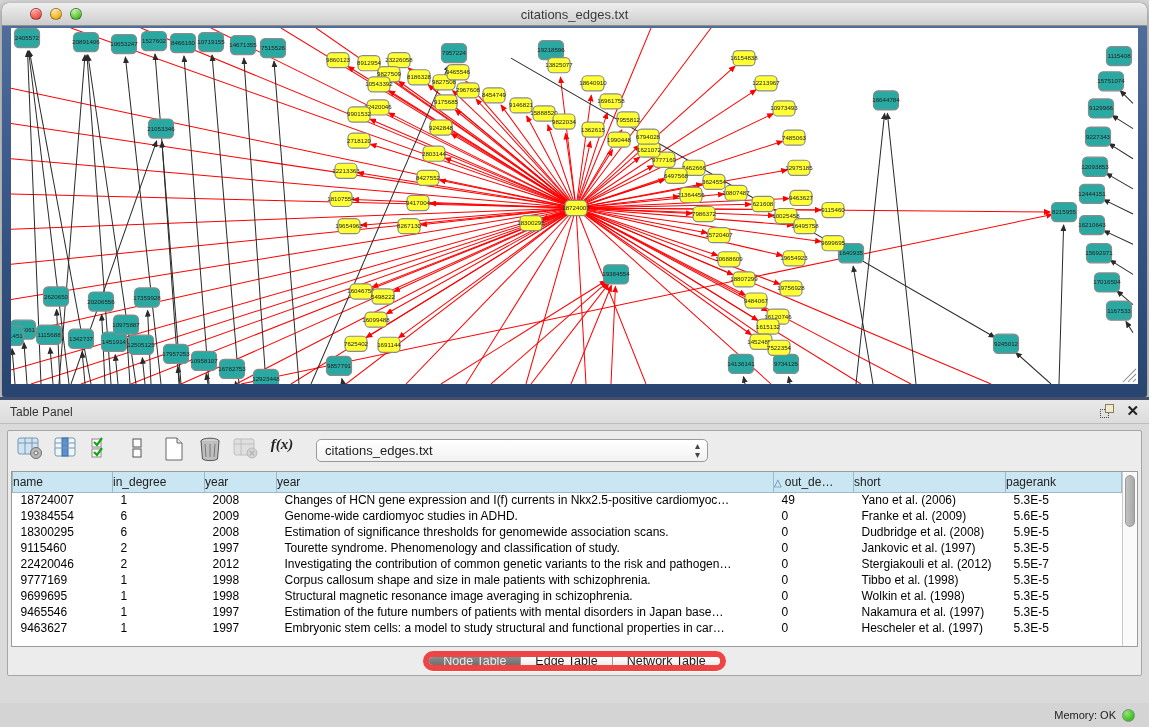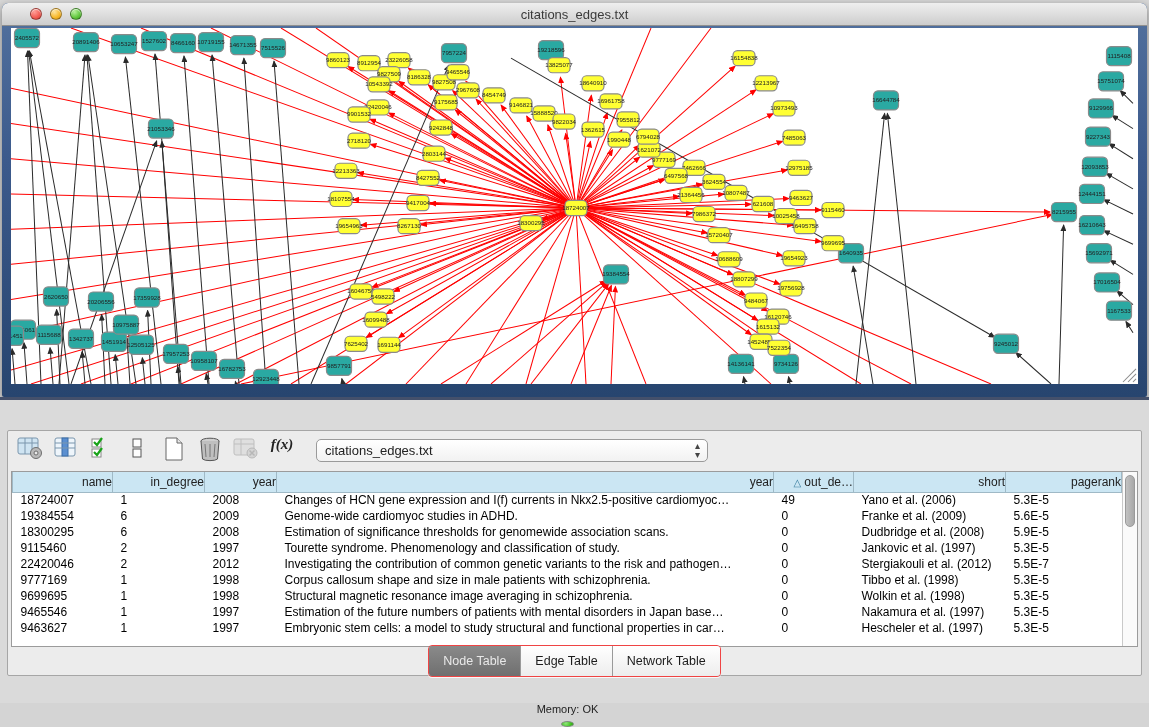--- a/index.html
+++ b/index.html
@@ -46,40 +46,40 @@
     border:1px solid #9a9a9a; border-radius:5px; display:flex; align-items:center;
     padding:0 8px; font-size:13px; color:#222; }
   .net-select .sel-label { flex:1; }
   .spinner { font-size:10px; color:#444; letter-spacing:-1px; line-height:9px; text-align:center; }
 
   .table-area { position:absolute; left:3px; right:3px; top:40px; bottom:28px;
     background:#fff; border:1px solid #9b9b9b; display:flex; }
   .grid { flex:1; overflow:hidden; }
   table.data { border-collapse:collapse; width:100%; table-layout:fixed; font-size:12px; }
   table.data th { background:#cbe6f3; border:1px solid #9fb9c6; border-top:none;
-    font-weight:normal; color:#222; height:20px; text-align:right; overflow:hidden;
+    font-weight:normal; color:#222; height:20px; text-align:left; overflow:hidden;
     white-space:nowrap; }
   table.data td { height:16px; padding:0 4px 0 8px; color:#000; overflow:hidden;
     white-space:nowrap; text-overflow:clip; border:none; }
   .sort-tri { color:#2a6; font-size:10px; color:#3a7f9f; margin-right:3px; }
   .vscroll { width:15px; background:#fafafa; border-left:1px solid #c9c9c9; position:relative; }
   .vthumb { position:absolute; left:2px; top:3px; width:10px; height:52px; border-radius:5px;
     background:linear-gradient(90deg,#c2c2c2,#a8a8a8); border:1px solid #9a9a9a; }
 
   .tabstrip { position:absolute; left:0; right:0; bottom:0; height:28px;
     display:flex; align-items:center; justify-content:center; }
-  .seg { display:flex; border:1px solid #ef4444; border-radius:4px; overflow:hidden;
-    height:32px; box-shadow:0 1px 0 rgba(255,255,255,.8); }
+  .seg { display:flex; border:6px solid #ef4444; border-radius:10px; overflow:hidden;
+    height:20px; box-shadow:0 1px 0 rgba(255,255,255,.8); }
   .seg-btn { padding:2px 14px; font-size:12.5px; color:#1c1c1c; background:linear-gradient(180deg,#ffffff,#ededed);
     border-right:1px solid #9a9a9a; display:flex; align-items:center; }
   .seg-btn:last-child { border-right:none; }
   .seg-btn.active { background:linear-gradient(180deg,#8a8a8a,#6f6f6f); color:#e9e9e9; }
 
   .statusbar { position:absolute; left:0; bottom:0; width:1149px; height:24px; background:#d4d4d4;
-    display:flex; align-items:center; justify-content:flex-end; padding-right:14px; gap:6px;flex-direction:column; }
+    display:flex; align-items:center; justify-content:flex-end; padding-right:14px; gap:6px; }
   .status-text { font-size:11px; color:#222; }
   .mem-dot { width:13px; height:13px; border-radius:50%; border:1px solid #7f8f7f;
     background:radial-gradient(circle at 35% 30%,#8fe77a,#41c220 65%,#2f9a14); }
 </style>
 </head>
 <body>
 
 <div class="net-window">
   <div class="titlebar">
     <div class="lights">
@@ -705,20 +705,30 @@
         <line x1="1117" y1="352" x2="1125" y2="344"></line>
         <line x1="1122" y1="352" x2="1125" y2="349"></line>
       </g>
     </svg>
   </div>
 </div>
 
 <div class="panel-sep"></div>
 
 <div class="table-panel">
+  <div class="panel-titlebar">
+    <span class="panel-title">Table Panel</span>
+    <span class="panel-btns">
+      <span class="float-icon">
+          <span class="sq1"></span>
+          <span class="sq2"></span>
+        </span>
+      <span class="close-x">✕</span>
+    </span>
+  </div>
 
   <div class="panel-body">
     <div class="toolbar">
       <span class="tool-btn">
         <svg width="26" height="24">
             <rect x="1" y="2" width="20" height="16" rx="2" fill="#cfe4f2" stroke="#7a96ad"></rect>
             <line x1="1" y1="7" x2="21" y2="7" stroke="#7a96ad"></line>
             <line x1="8" y1="2" x2="8" y2="18" stroke="#7a96ad"></line>
             <line x1="15" y1="2" x2="15" y2="18" stroke="#7a96ad"></line>
             <circle cx="19" cy="17" r="5.5" fill="#b9b9b9" stroke="#6e6e6e"></circle>

